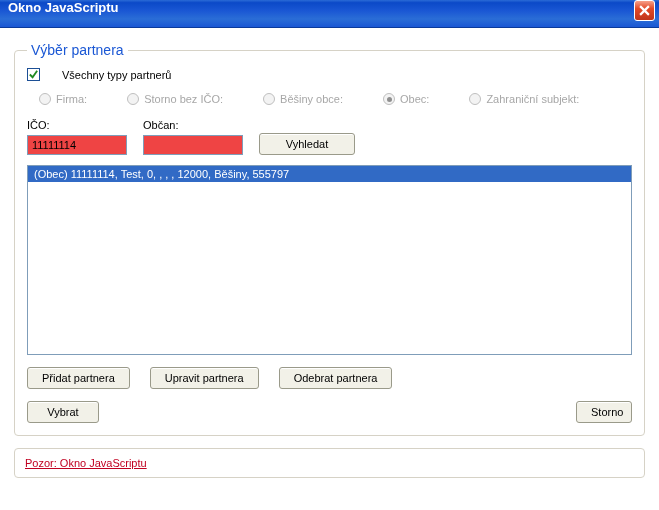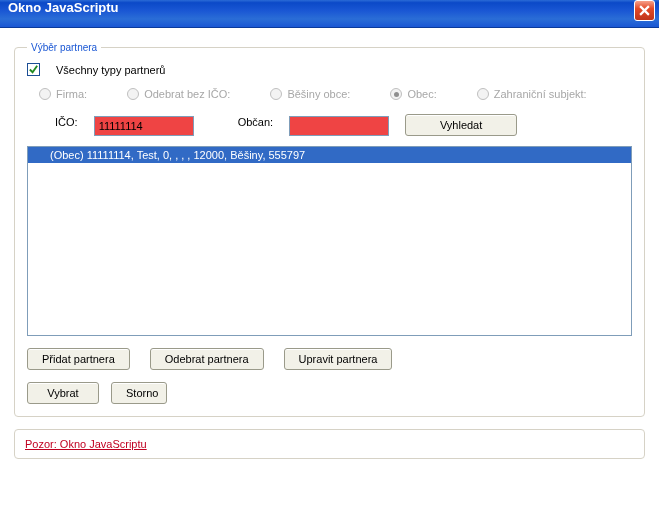--- a/index.html
+++ b/index.html
@@ -44,23 +44,23 @@
   }
   fieldset.groupbox {
     border: 1px solid #d6d2c6;
     border-radius: 4px;
     padding: 10px 12px 12px 12px;
     margin: 0 0 12px 0;
   }
   fieldset.groupbox > legend {
     color: #1a57d4;
     padding: 0 4px;
-    font-size: 10px;
-  }
-  .checkbox-row { margin-bottom: 12px; display:flex; align-items:center; gap:16px;}
+    font-size: 14px;
+  }
+  .checkbox-row { margin-bottom: 12px; display:flex; align-items:center; gap:22px;}
   .checkbox {
     width: 13px;
     height: 13px;
     border: 1px solid #1c4f95;
     background: #fff;
     display: inline-flex;
     align-items: center;
     justify-content: center;
     cursor: pointer;
   }
@@ -76,21 +76,21 @@
     align-items: center;
     justify-content: center;
   }
   .radio.selected::after {
     content: "";
     width: 5px; height: 5px;
     border-radius: 50%;
     background: #8f8f8f;
   }
   .fields-row { display: flex; align-items: flex-end; gap: 16px; margin-bottom: 10px;}
-  .field { display: flex; flex-direction: row; gap: 16px; margin-left: 28px; }
+  .field { display: flex; flex-direction: column; gap: 4px; }
   .field label { color: #000; }
   input[type="text"] {
     font: inherit;
     border: 1px solid #7f9db9;
     height: 20px;
     padding: 1px 4px;
     background: #ef4444;
   }
   .btn {
     font: inherit;
@@ -103,31 +103,31 @@
     box-shadow: inset 0 1px 0 #fff;
   }
   .listbox {
     border: 1px solid #7f9db9;
     height: 190px;
     background: #fff;
     overflow: auto;
     margin-bottom: 12px;
   }
   .list-item {
-    padding: 2px 22px;
+    padding: 2px 6px;
     color: #000;
     white-space: nowrap;
     cursor: default;
   }
   .list-item.selected {
     background: #316ac5;
     color: #fff;
   }
   .action-row { display: flex; gap: 20px; margin-bottom: 12px;}
-  .bottom-row { display: flex; justify-content: flex-start; gap: 12px; }
+  .bottom-row { display: flex; justify-content: space-between; gap: 12px; }
   .warnbox {
     border: 1px solid #d6d2c6;
     border-radius: 4px;
     padding: 8px 10px;
     color: #c00020;
     text-decoration: underline;
   }
 </style>
 </head>
 <body>
@@ -155,21 +155,21 @@
       <span>Všechny typy partnerů</span>
     </div>
 
     <div class="radio-group">
       <div class="radio-item">
         <span class="radio"></span>
         <span>Firma:</span>
       </div>
       <div class="radio-item">
         <span class="radio"></span>
-        <span>Odebrat bez IČO:</span>
+        <span>Storno bez IČO:</span>
       </div>
       <div class="radio-item">
         <span class="radio"></span>
         <span>Běšiny obce:</span>
       </div>
       <div class="radio-item">
         <span class="radio selected"></span>
         <span>Obec:</span>
       </div>
       <div class="radio-item">
@@ -180,31 +180,31 @@
 
     <div class="fields-row">
       <div class="field">
         <label>IČO:</label>
         <input type="text" style="width: 100px;" value="11111114">
       </div>
       <div class="field">
         <label>Občan:</label>
         <input type="text" style="width: 100px;" value="">
       </div>
-      <button class="btn" style="width:112px">Vyhledat</button>
+      <button class="btn" style="width:96px">Vyhledat</button>
     </div>
 
     <div class="listbox">
       <div class="list-item selected">(Obec) 11111114, Test, 0, , , , 12000, Běšiny, 555797</div>
     </div>
 
     <div class="action-row">
       <button class="btn">Přidat partnera</button>
+      <button class="btn">Upravit partnera</button>
       <button class="btn">Odebrat partnera</button>
-      <button class="btn">Upravit partnera</button>
     </div>
 
     <div class="bottom-row">
       <button class="btn" style="width:72px">Vybrat</button>
       <button class="btn" style="width:56px">Storno</button>
     </div>
   </fieldset>
 
   <div class="warnbox">
     <span>Pozor: Okno JavaScriptu</span>

